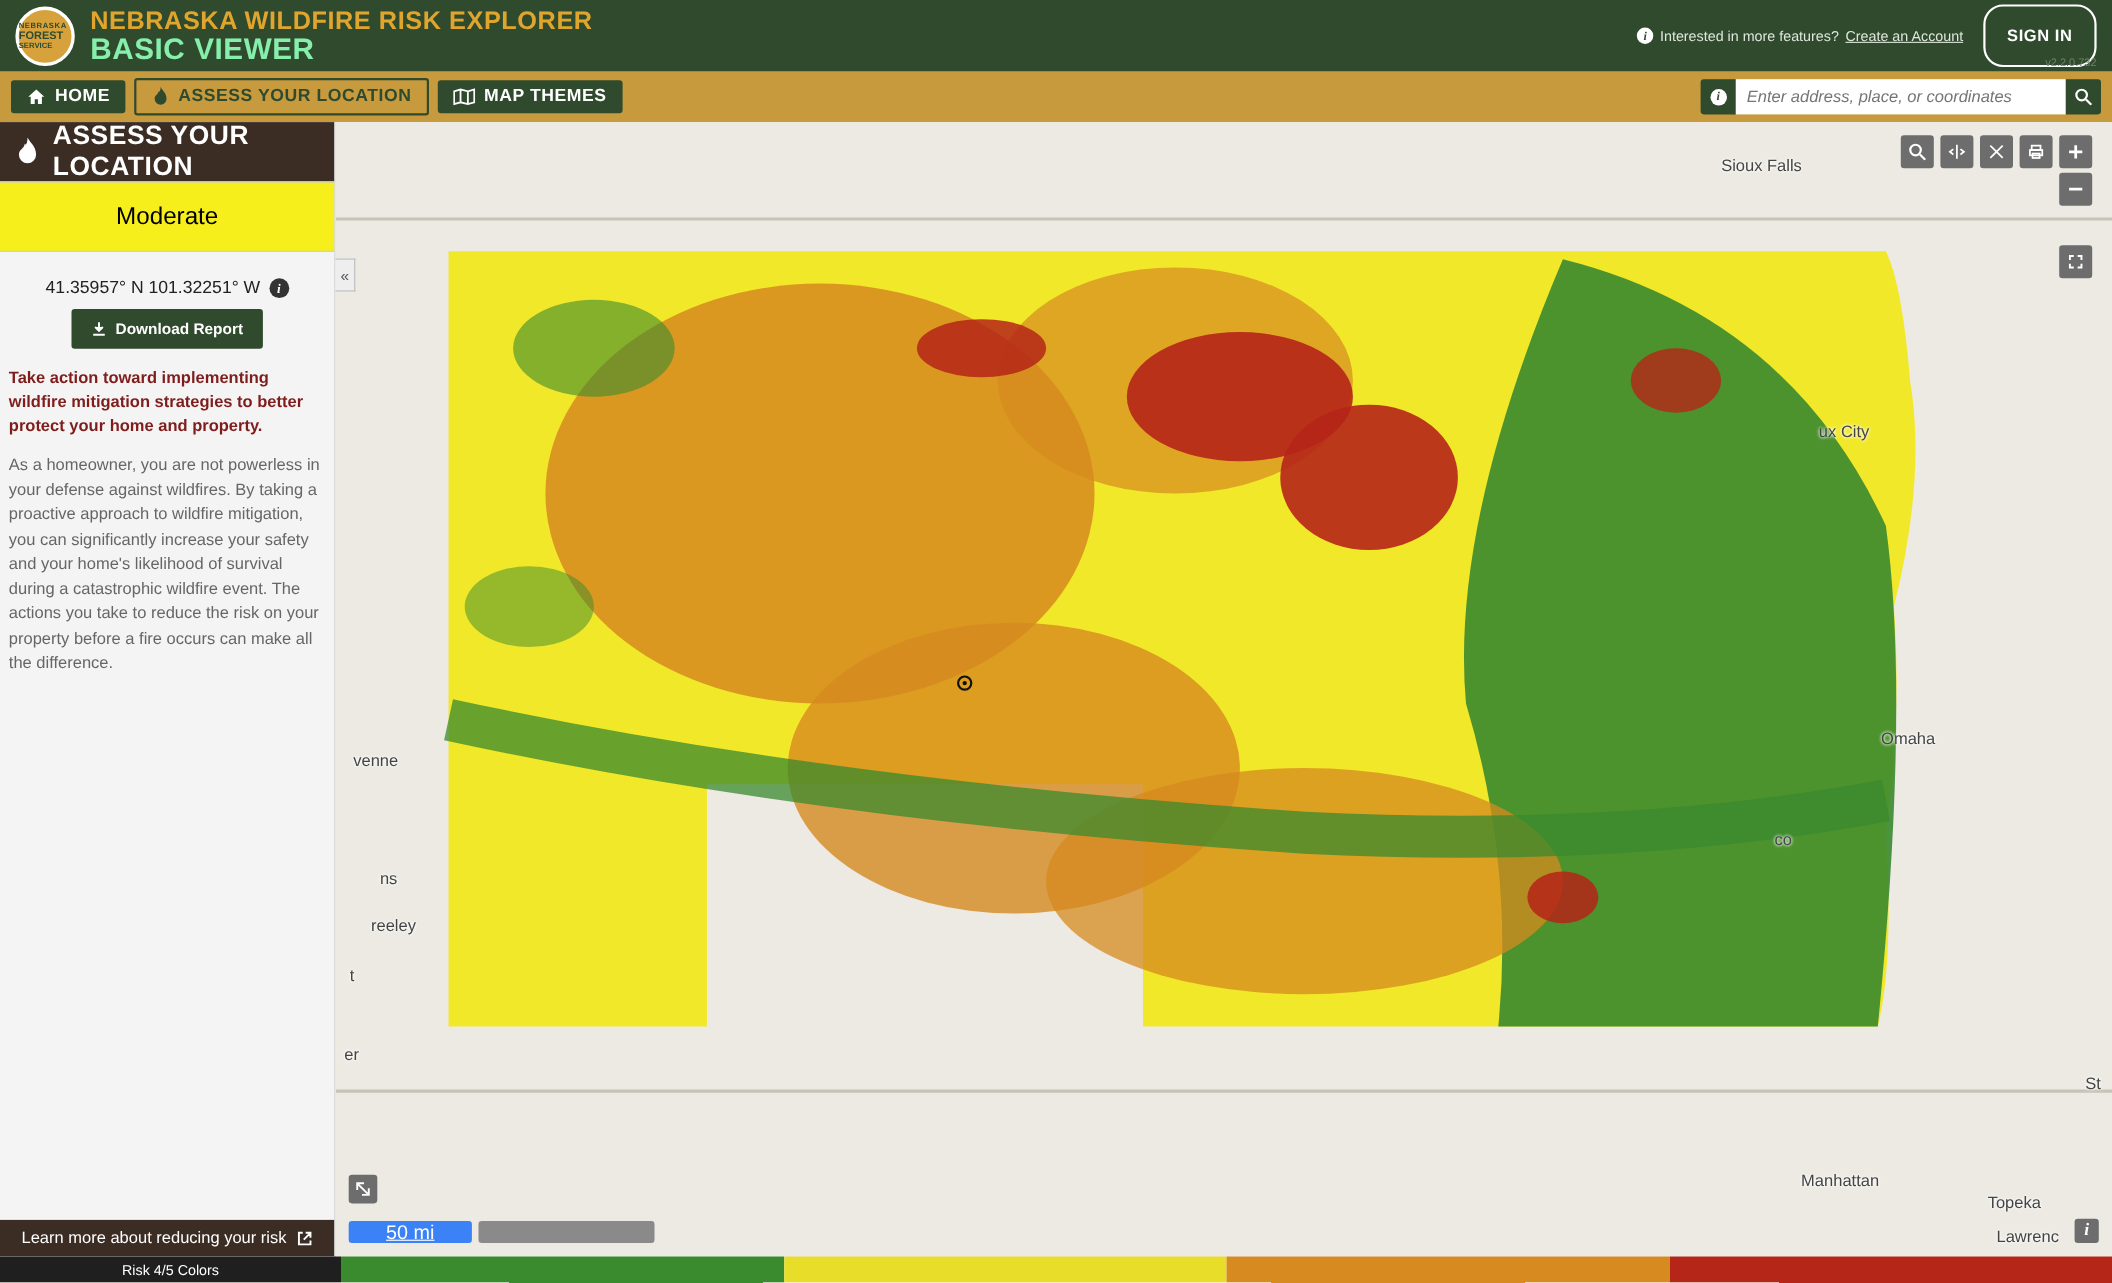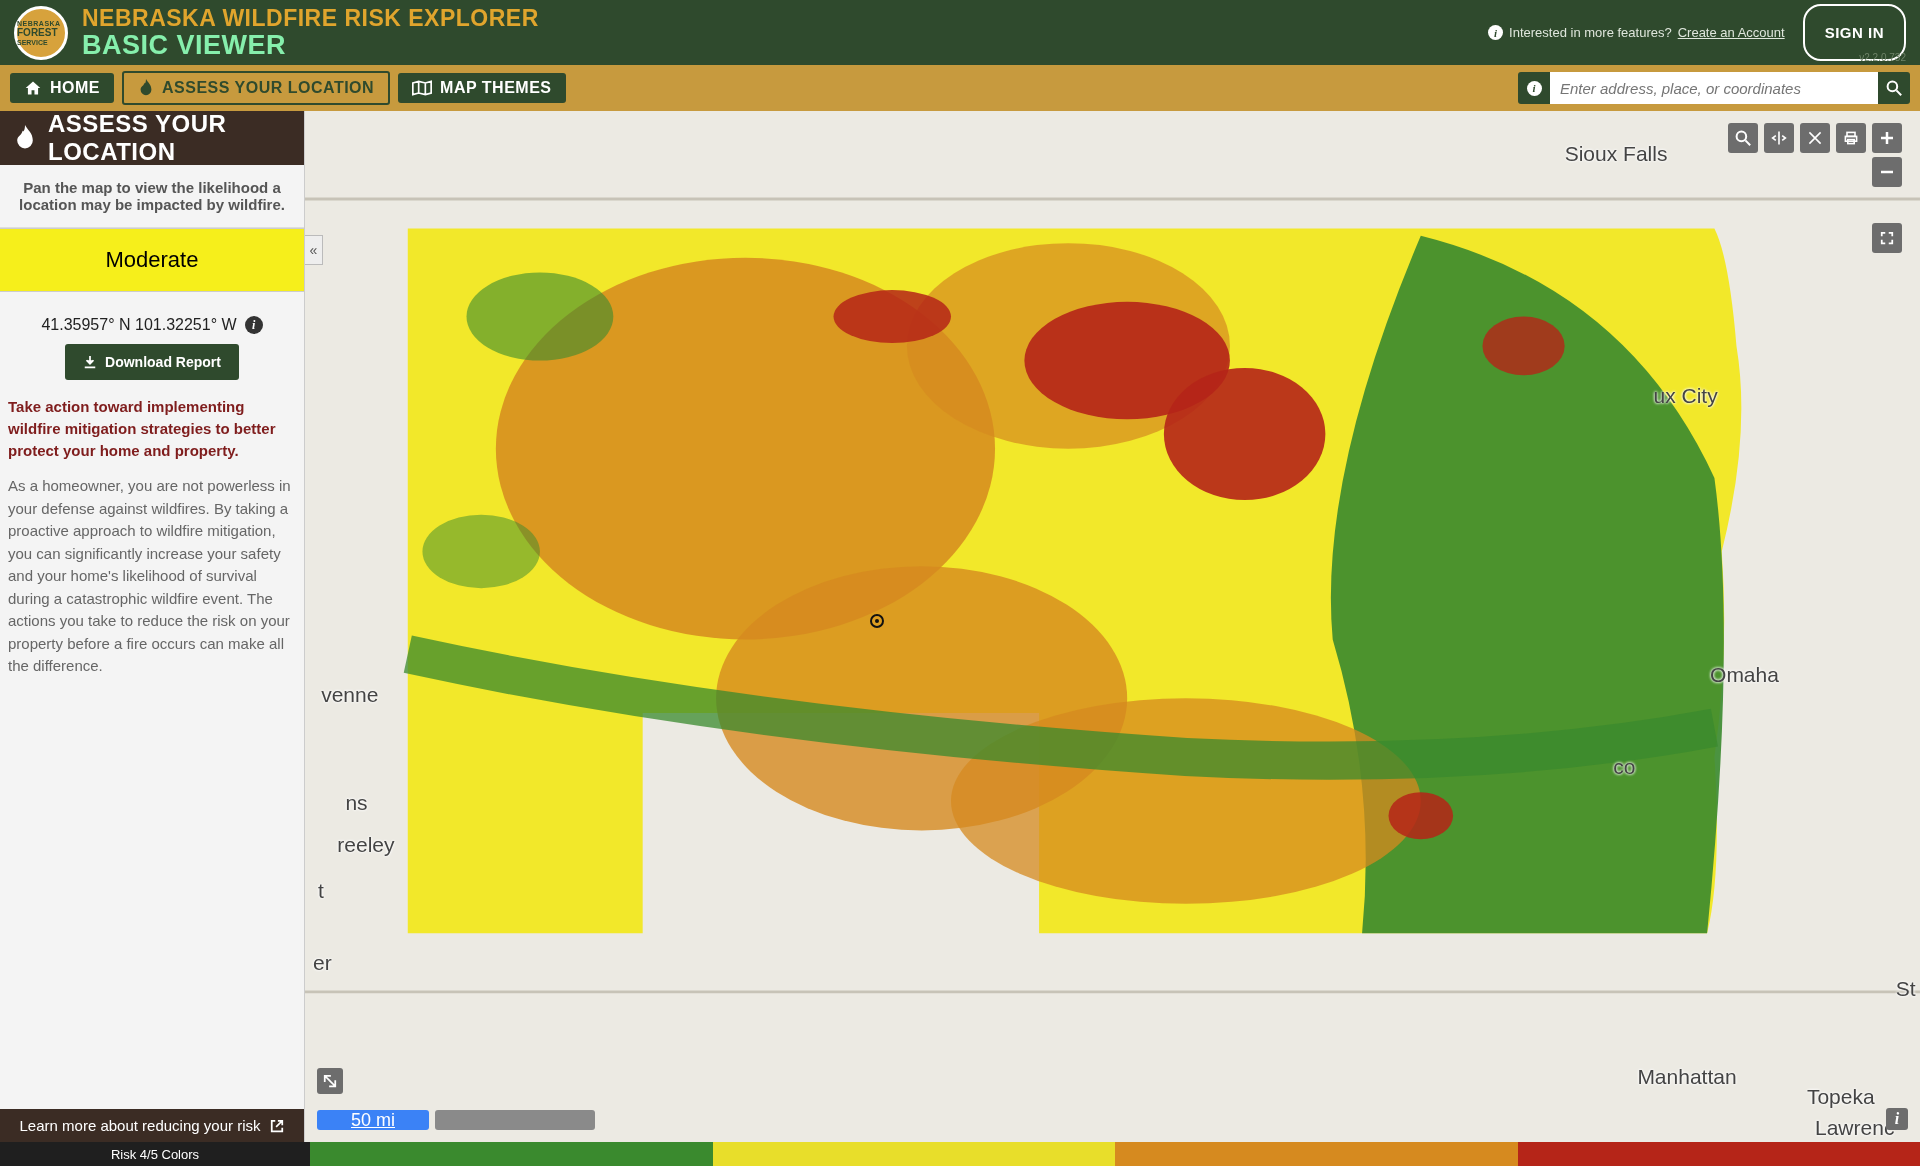--- a/index.html
+++ b/index.html
@@ -60,21 +60,21 @@
   background: #c79a3e; border: 2px solid #2f4a2d; color: #2f4a2d;
 }
 .nav-spacer { flex: 1; }
 .search-wrap { display: flex; align-items: stretch; height: 32px; }
 .search-info {
   width: 32px; background: #2f4a2d; display: flex; align-items: center; justify-content: center;
   border-radius: 3px 0 0 3px;
 }
 .search-info .info-circle { background: #fff; color: #2f4a2d; }
 .search-input {
-  width: 328px; border: none; padding: 0 10px; font-size: 15px; font-style: italic;
+  width: 300px; border: none; padding: 0 10px; font-size: 15px; font-style: italic;
   font-family: "Arial Narrow", Arial, sans-serif; color: #555; outline: none;
 }
 .search-btn {
   width: 32px; background: #2f4a2d; border: none; display: flex;
   align-items: center; justify-content: center; border-radius: 0 3px 3px 0; cursor: pointer;
 }
 
 
 .icon { display: inline-block; }
 .icon svg { display: block; }
@@ -152,21 +152,21 @@
 .attrib-bar {
   width: 160px; height: 20px; background: #8a8a8a; border-radius: 3px;
 }
 .info-br {
   position: absolute; right: 12px; bottom: 12px; width: 22px; height: 22px;
   background: #6d6d6d; border-radius: 3px; display: flex; align-items: center; justify-content: center;
   color: #fff; font-family: Georgia, serif; font-style: italic; font-weight: bold; cursor: pointer; z-index: 30;
 }
 
 .city-label {
-  position: absolute; font-size: 21px; color: #444; z-index: 20;
+  position: absolute; font-size: 15px; color: #444; z-index: 20;
   text-shadow: 0 0 3px #fff, 0 0 3px #fff;
 }
 
 .pin {
   position: absolute; width: 14px; height: 14px; border: 2px solid #111; border-radius: 50%;
   background: transparent; z-index: 25;
 }
 .pin::after {
   content: ''; position: absolute; left: 3px; top: 3px; width: 4px; height: 4px;
   background: #111; border-radius: 50%;
@@ -256,21 +256,20 @@
 
   <div class="sidebar">
     <div class="sidebar-header">
       <span class="icon">
         <svg width="22" height="26" viewBox="0 0 16 20" fill="#fff">
             <path d="M8 0 C10 4 14 6 14 12 A6 6 0 0 1 2 12 C2 8 6 8 6 4 C6 6 8 5 8 0 Z"></path>
           </svg>
       </span>
       <span>ASSESS YOUR LOCATION</span>
     </div>
-    <div class="instruction">Pan the map to view the likelihood a location may be impacted by wildfire.</div>
     <div class="risk-chip">Moderate</div>
     <div class="coords-row">
       <span>41.35957° N 101.32251° W</span>
       <span class="info-circle">i</span>
     </div>
     <div class="download-wrap">
       <button class="download-btn">
         <span class="icon">
           <svg width="14" height="14" viewBox="0 0 16 16" fill="#fff">
               <path d="M8 1 V9 M4 6 L8 10 L12 6 M2 13 H14 V15 H2 Z"></path>

